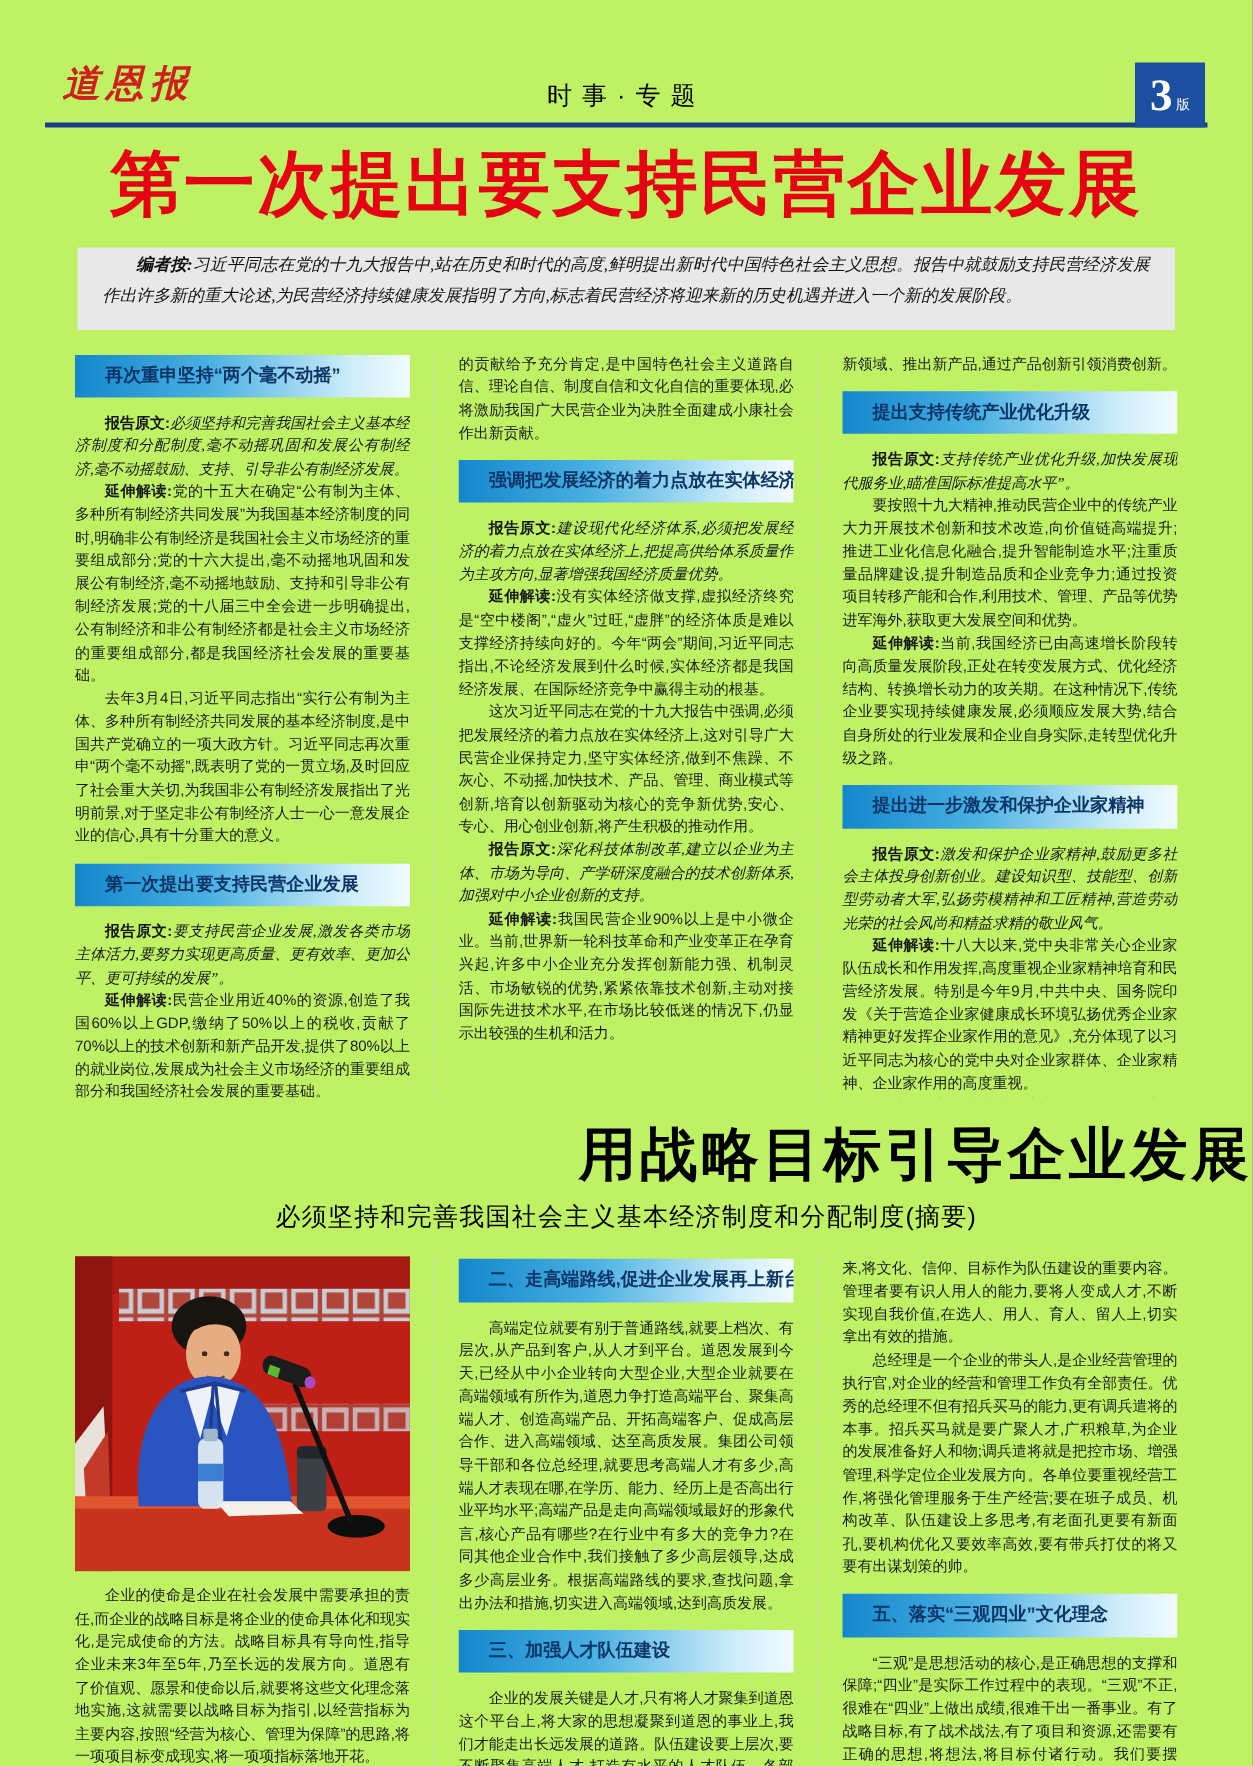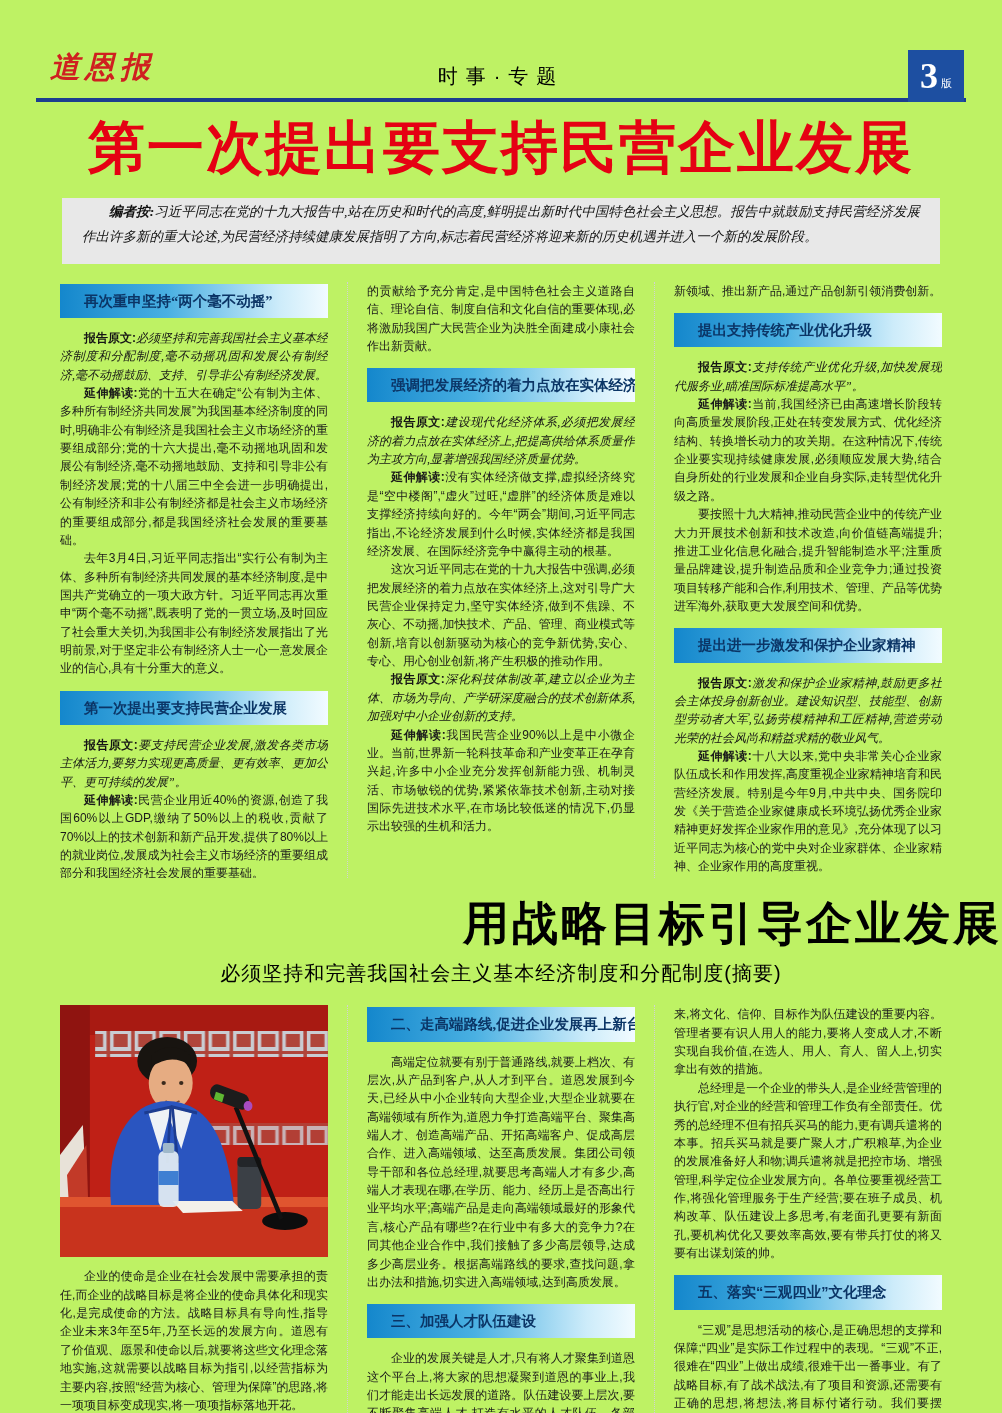--- a/index.html
+++ b/index.html
@@ -46,21 +46,21 @@
   .col p { text-indent: 2em; text-align: justify; margin: 0; }
   .col p.cont { text-indent: 0; }
   .col p.report { font-family: "Liberation Serif", serif; font-style: italic; color: #151515; }
   .col p b { font-style: normal; font-family: "Liberation Sans", sans-serif; }
   .subhead {
     margin: 13px 0 11px;
     background: linear-gradient(90deg, #1487cc 0%, #49b0e2 40%, #cdecfa 82%, #f2fbff 100%);
     padding: 6px 4px 6px 24px; font-weight: bold; font-size: 14.5px; color: #0b3566;
     white-space: nowrap; overflow: hidden;
   }
-  .col > .subhead:first-child { margin-top: 2px; font-family: Liberation Serif, serif; }
+  .col > .subhead:first-child { margin-top: 2px; }
   
   .headline2 {
     margin: 20px 0 0; text-align: right;
     font-size: 46px; font-weight: 800; color: #000; letter-spacing: 3px; line-height: 1.1;
   }
   .subtitle2 { text-align: center; font-size: 20px; margin-top: 12px; color: #000; letter-spacing: 1px; }
   .photo-wrap { width: 100%; height: 252px; margin-bottom: 10px; }
   .photo-wrap svg { width: 100%; height: 100%; display: block; }
 </style>
 </head>
@@ -99,22 +99,22 @@
         <p class="report"><b>报告原文:</b>建设现代化经济体系,必须把发展经济的着力点放在实体经济上,把提高供给体系质量作为主攻方向,显著增强我国经济质量优势。</p>
         <p class="body"><b>延伸解读:</b>没有实体经济做支撑,虚拟经济终究是“空中楼阁”,“虚火”过旺,“虚胖”的经济体质是难以支撑经济持续向好的。今年“两会”期间,习近平同志指出,不论经济发展到什么时候,实体经济都是我国经济发展、在国际经济竞争中赢得主动的根基。</p>
         <p class="body">这次习近平同志在党的十九大报告中强调,必须把发展经济的着力点放在实体经济上,这对引导广大民营企业保持定力,坚守实体经济,做到不焦躁、不灰心、不动摇,加快技术、产品、管理、商业模式等创新,培育以创新驱动为核心的竞争新优势,安心、专心、用心创业创新,将产生积极的推动作用。</p>
         <p class="report"><b>报告原文:</b>深化科技体制改革,建立以企业为主体、市场为导向、产学研深度融合的技术创新体系,加强对中小企业创新的支持。</p>
         <p class="body"><b>延伸解读:</b>我国民营企业90%以上是中小微企业。当前,世界新一轮科技革命和产业变革正在孕育兴起,许多中小企业充分发挥创新能力强、机制灵活、市场敏锐的优势,紧紧依靠技术创新,主动对接国际先进技术水平,在市场比较低迷的情况下,仍显示出较强的生机和活力。</p>
       </div>
     <div class="col">
         <p class="body cont">新领域、推出新产品,通过产品创新引领消费创新。</p>
         <div class="subhead"><span>提出支持传统产业优化升级</span></div>
         <p class="report"><b>报告原文:</b>支持传统产业优化升级,加快发展现代服务业,瞄准国际标准提高水平”。</p>
+        <p class="body">要按照十九大精神,推动民营企业中的传统产业大力开展技术创新和技术改造,向价值链高端提升;推进工业化信息化融合,提升智能制造水平;注重质量品牌建设,提升制造品质和企业竞争力;通过投资项目转移产能和合作,利用技术、管理、产品等优势进军海外,获取更大发展空间和优势。</p>
         <p class="body"><b>延伸解读:</b>当前,我国经济已由高速增长阶段转向高质量发展阶段,正处在转变发展方式、优化经济结构、转换增长动力的攻关期。在这种情况下,传统企业要实现持续健康发展,必须顺应发展大势,结合自身所处的行业发展和企业自身实际,走转型优化升级之路。</p>
-        <p class="body">要按照十九大精神,推动民营企业中的传统产业大力开展技术创新和技术改造,向价值链高端提升;推进工业化信息化融合,提升智能制造水平;注重质量品牌建设,提升制造品质和企业竞争力;通过投资项目转移产能和合作,利用技术、管理、产品等优势进军海外,获取更大发展空间和优势。</p>
         <div class="subhead"><span>提出进一步激发和保护企业家精神</span></div>
         <p class="report"><b>报告原文:</b>激发和保护企业家精神,鼓励更多社会主体投身创新创业。建设知识型、技能型、创新型劳动者大军,弘扬劳模精神和工匠精神,营造劳动光荣的社会风尚和精益求精的敬业风气。</p>
         <p class="body"><b>延伸解读:</b>十八大以来,党中央非常关心企业家队伍成长和作用发挥,高度重视企业家精神培育和民营经济发展。特别是今年9月,中共中央、国务院印发《关于营造企业家健康成长环境弘扬优秀企业家精神更好发挥企业家作用的意见》,充分体现了以习近平同志为核心的党中央对企业家群体、企业家精神、企业家作用的高度重视。</p>
         <p class="body">习近平同志在十九大报告中再次强调激发和保护企业家精神,对于全社会正确认识和弘扬优秀企业家精神,营造尊重企业家、尊重纳税人、尊重创新创业者的良好环境,有效激发市场主体活力,促进经济社会平稳健康发展具有十分重要的意义。</p>
       </div>
   </div>
 
   <div class="headline2">用战略目标引导企业发展</div>
   <div class="subtitle2">必须坚持和完善我国社会主义基本经济制度和分配制度(摘要)</div>
 

